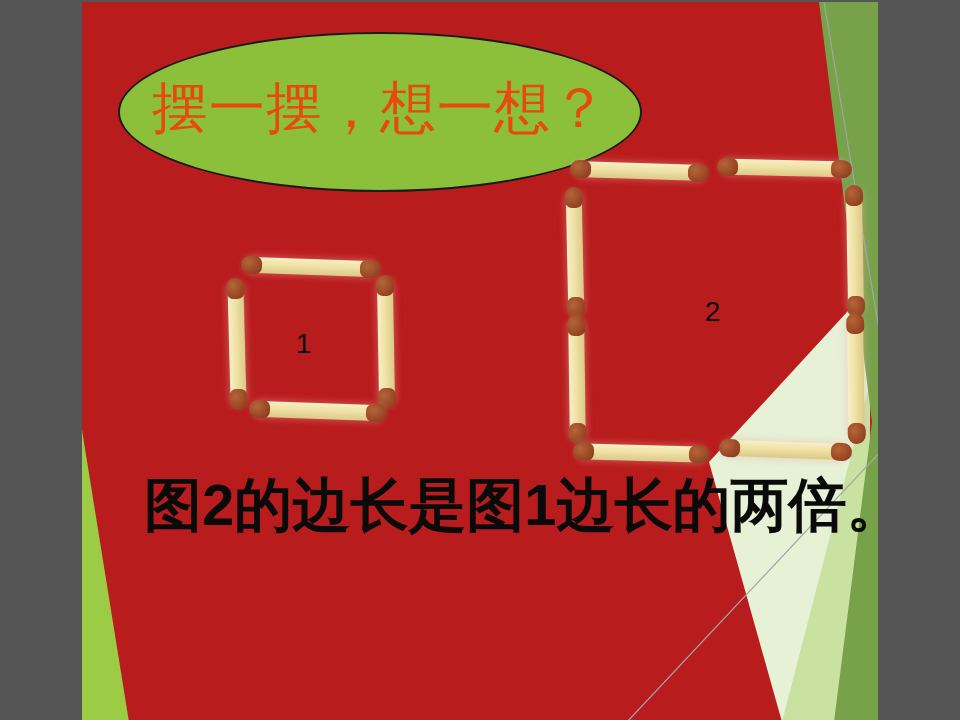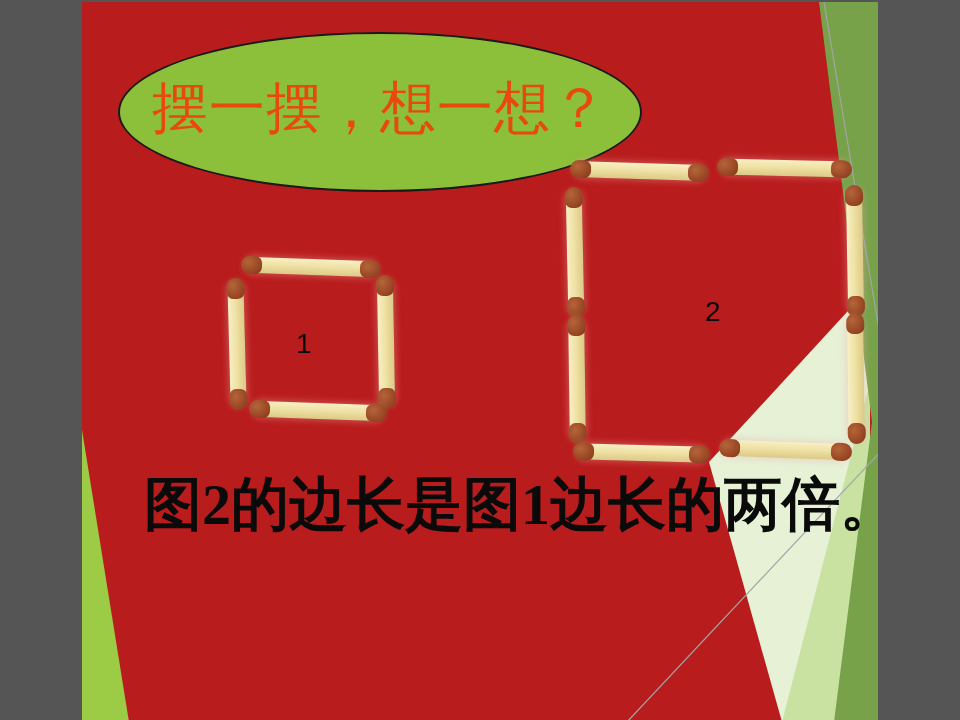--- a/index.html
+++ b/index.html
@@ -66,21 +66,21 @@
     position:absolute;z-index:2;color:#0a0a0a;
     font-size:28px;font-family:"Liberation Sans",sans-serif;
   }
   .fig-label-1{left:214px;top:326px;}
   .fig-label-2{left:623px;top:294px;}
 
   .body-text{
     position:absolute;left:62px;top:464px;z-index:3;
     font-size:58px;font-weight:700;line-height:78px;
     color:var(--body-text-color);white-space:nowrap;
-    font-family:Liberation Serif, serif;
+    font-family:Liberation Sans, sans-serif;
     text-align:center;
   }
   .body-text .hl{color:var(--highlight-green);}
 </style>
 </head>
 <body>
 
 <div class="slide">
 
   <svg class="bg" viewBox="0 0 960 720" aria-hidden="true">

